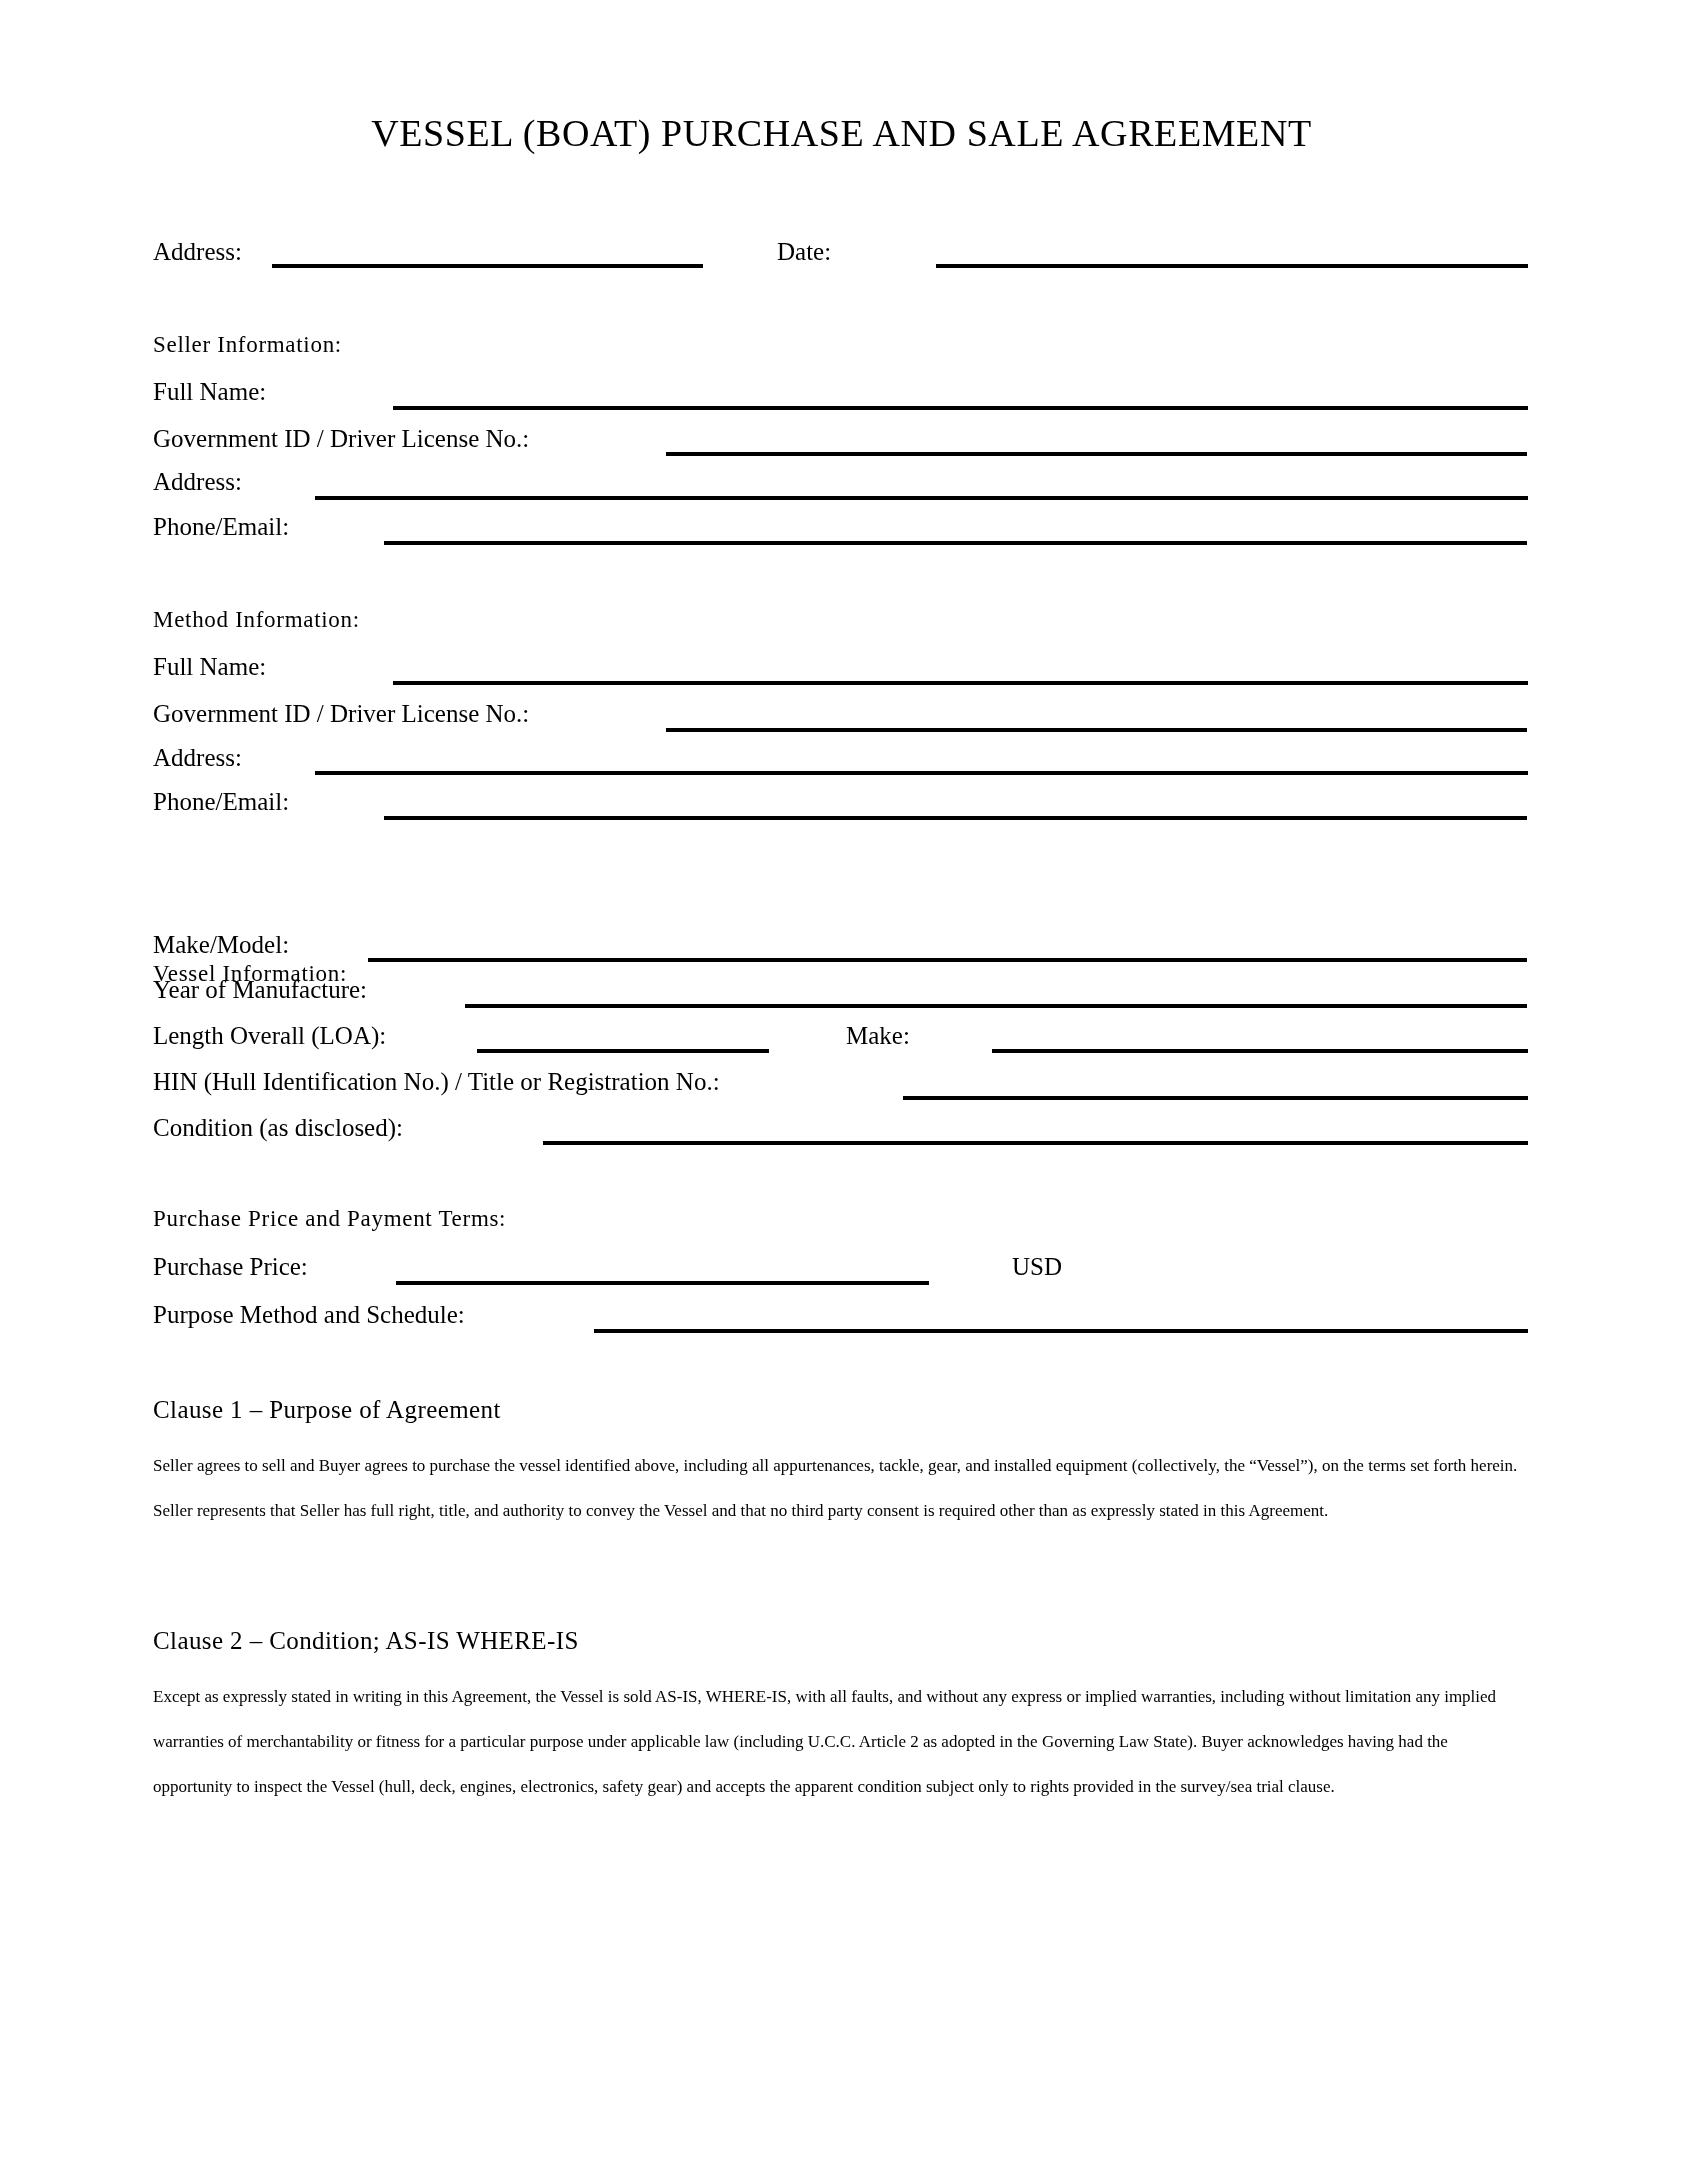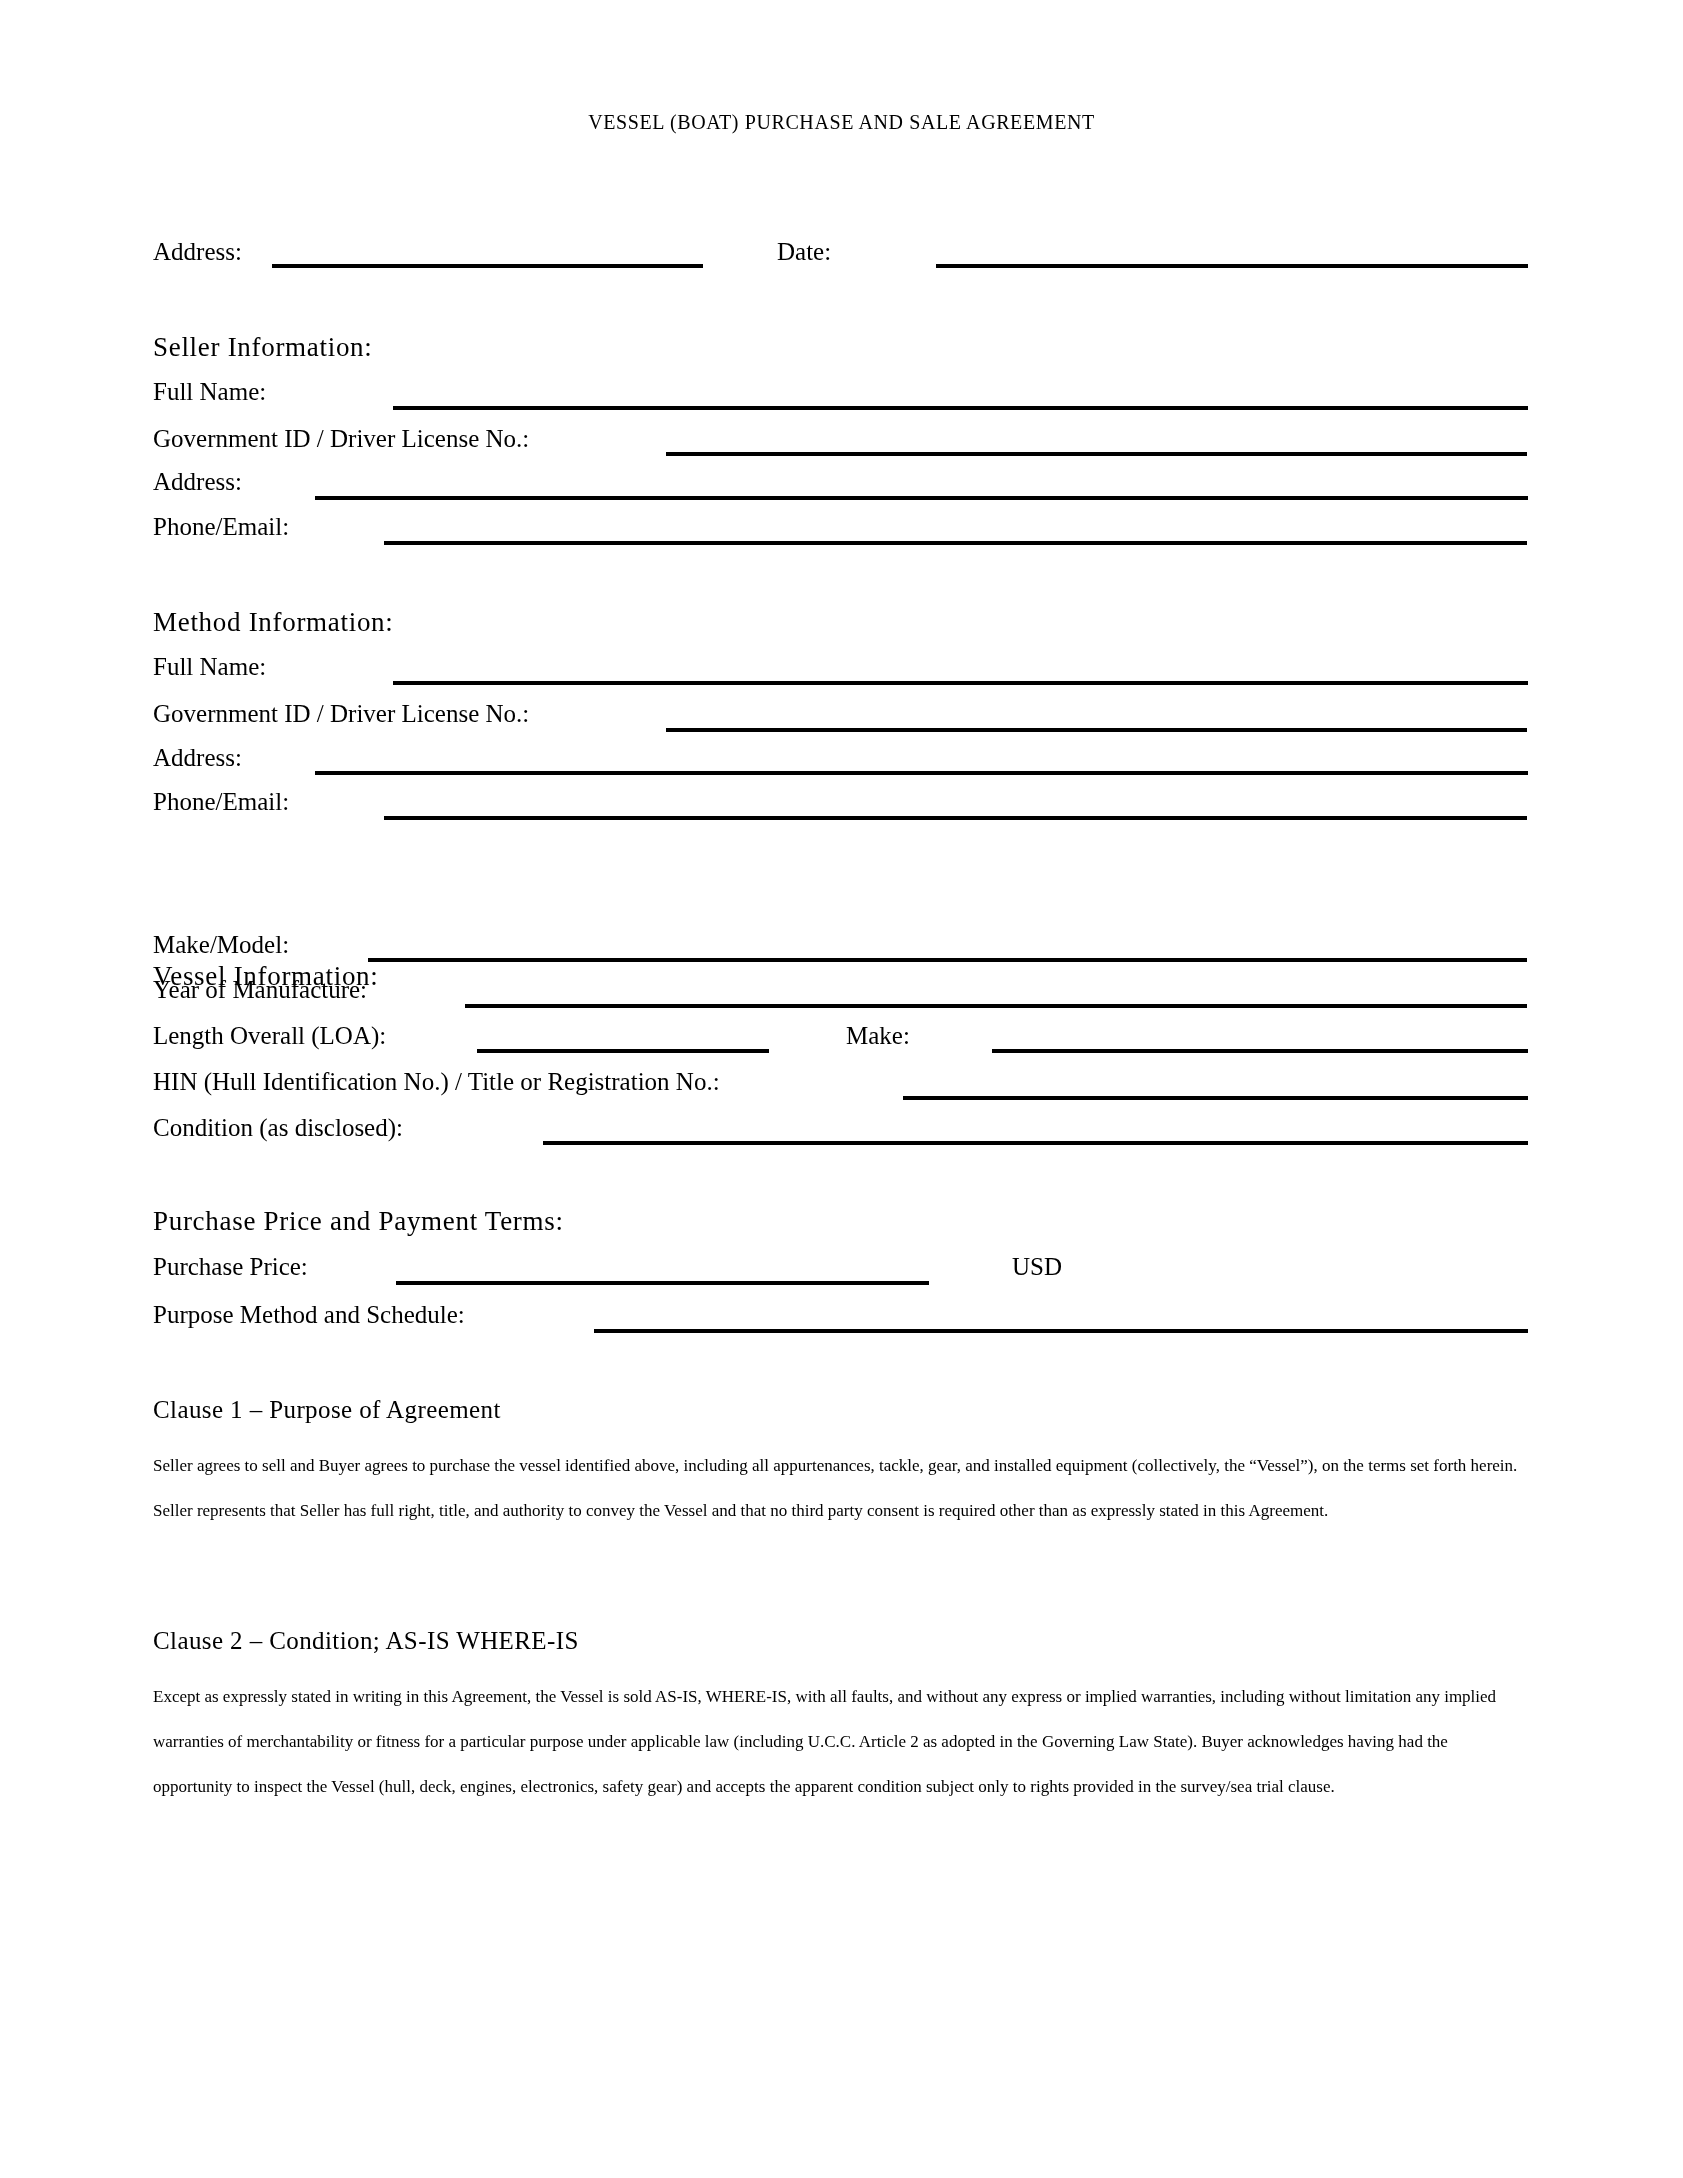--- a/index.html
+++ b/index.html
@@ -24,21 +24,21 @@
     overflow: hidden;
   }
 
   
   .doc-title {
     position: absolute;
     top: 111px;
     left: 0;
     width: 1683px;
     text-align: center;
-    font-size: 20px;
+    font-size: 38px;
     letter-spacing: 0.6px;
     white-space: nowrap;
   }
 
   
   .form-row {
     position: absolute;
     left: 153px;
     height: 30px;
     font-size: 25px;
@@ -60,21 +60,21 @@
   .rule {
     position: absolute;
     height: 0;
     border-bottom: 4px solid #000000;
   }
 
   
   .section-heading {
     position: absolute;
     left: 153px;
-    font-size: 27px;
+    font-size: 23px;
     letter-spacing: 0.7px;
     white-space: nowrap;
   }
 
   
   .clause-heading {
     position: absolute;
     left: 153px;
     font-size: 25px;
     letter-spacing: 0.4px;

